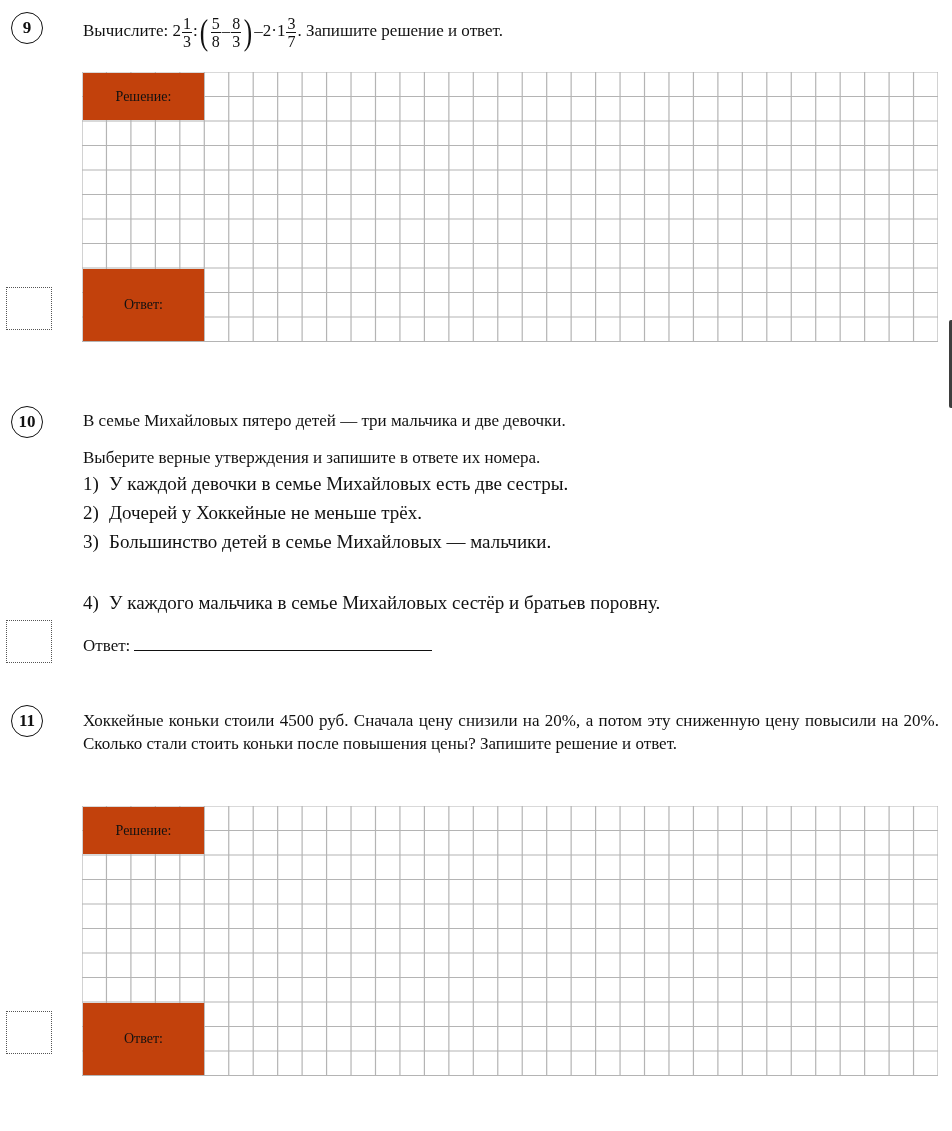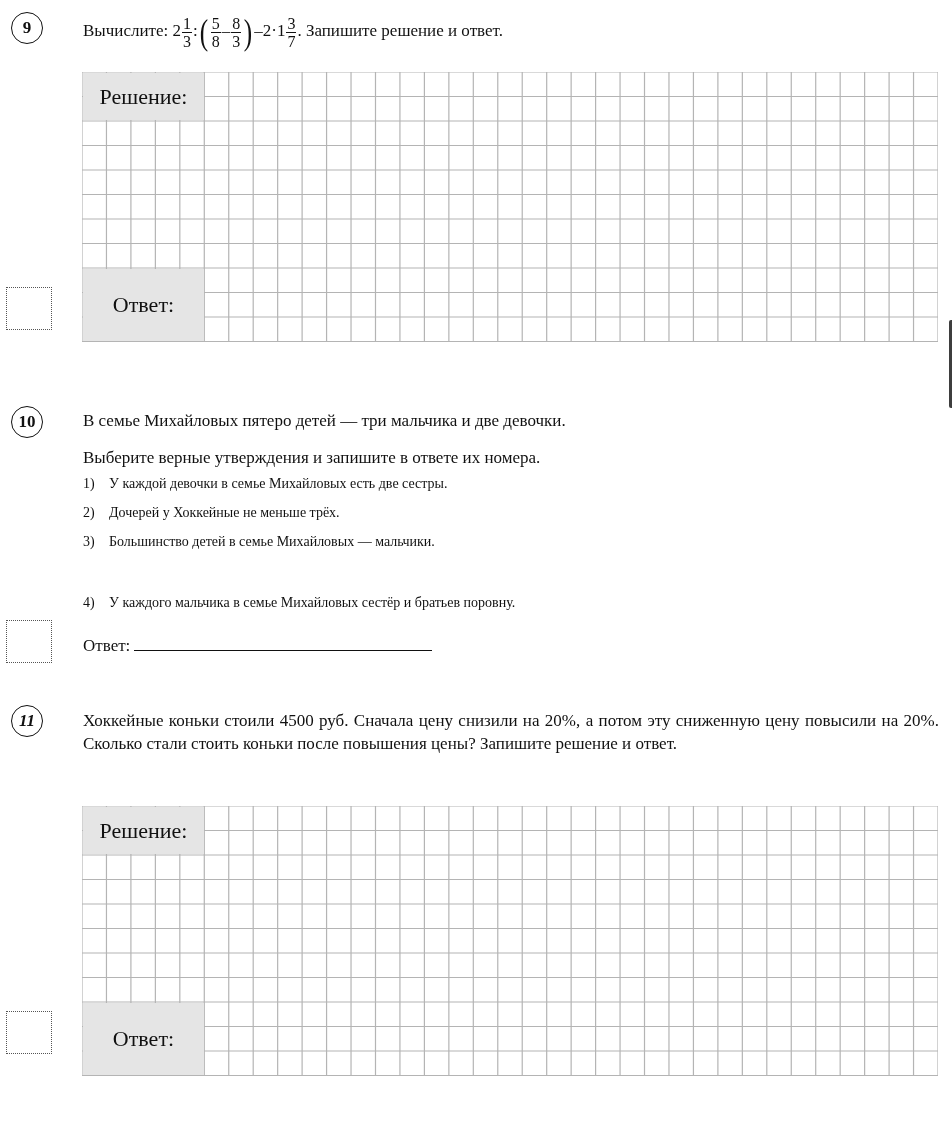--- a/index.html
+++ b/index.html
@@ -4,27 +4,27 @@
 <style>
   html,body{margin:0;padding:0;background:#ffffff;}
   body{width:952px;height:1131px;position:relative;overflow:hidden;
        font-family:"Liberation Serif","DejaVu Serif",serif;color:#111;}
   .qnum{position:absolute;left:11px;width:32px;height:32px;border:1.6px solid #111;border-radius:50%;
         display:flex;align-items:center;justify-content:center;font-weight:bold;font-size:17px;box-sizing:border-box;}
   .text{position:absolute;font-size:17px;line-height:20px;}
   .score-box{position:absolute;left:6px;width:46px;height:43px;border:1px dotted #555;box-sizing:border-box;}
   .grid{position:absolute;left:82px;width:856px;height:270px;}
   .grid svg{position:absolute;left:0;top:0;}
-  .grid-label{position:absolute;font-size:22px;background:#e5e5e5;}
+  .grid-label{position:absolute;font-size:14px;background:#c2410c;}
   .frac{display:inline-block;vertical-align:middle;text-align:center;line-height:17px;font-size:16px;margin:0 1px;}
   .frac span{display:block;}
   .frac .num{border-bottom:1px solid #111;padding:0 1px;}
   .paren{font-size:36px;vertical-align:middle;font-weight:100;transform:scaleX(0.7);display:inline-block;line-height:36px;}
   .formula{display:inline-block;vertical-align:middle;}
-  .list-item{position:absolute;left:83px;font-size:14px;line-height:20px;}
+  .list-item{position:absolute;left:83px;font-size:19px;line-height:20px;}
   .list-item .n{display:inline-block;width:26px;}
   .answer-line{position:absolute;left:83px;font-size:17px;}
   .answer-line .underline{display:inline-block;width:298px;border-bottom:1px solid #111;margin-left:4px;height:16px;vertical-align:baseline;}
   .scrollbar{position:absolute;left:949px;top:320px;width:3px;height:88px;background:#3e3e3e;border-radius:2px 0 0 2px;}
   .justify{text-align:justify;text-align-last:left;}
 </style>
 </head>
 <body>
 
 <div class="qnum" style="top:12px;">
@@ -104,21 +104,21 @@
 <div class="list-item" style="top:474px;"><span class="n">1)</span><span>У каждой девочки в семье Михайловых есть две сестры.</span></div>
 <div class="list-item" style="top:503px;"><span class="n">2)</span><span>Дочерей у Хоккейные не меньше трёх.</span></div>
 <div class="list-item" style="top:532px;"><span class="n">3)</span><span>Большинство детей в семье Михайловых — мальчики.</span></div>
 <div class="list-item" style="top:561px;margin-top:32px;"><span class="n">4)</span><span>У каждого мальчика в семье Михайловых сестёр и братьев поровну.</span></div>
 
 <div class="score-box" style="top:620px;"></div>
 <div class="answer-line" style="top:634px;">
   <span>Ответ:</span><span class="underline"></span>
 </div>
 
-<div class="qnum" style="top:705px;font-style:italic;">
+<div class="qnum" style="top:705px;">
     <span>11</span>
   </div>
 <div class="text justify" style="left:83px;top:709px;width:856px;line-height:23px;">Хоккейные коньки стоили 4500 руб. Сначала цену снизили на 20%, а потом эту сниженную цену повысили на 20%. Сколько стали стоить коньки после повышения цены? Запишите решение и ответ.</div>
 
 <div class="grid" style="top:806px;">
   <svg width="856" height="271">
       <line x1="0.00" y1="0" x2="0.00" y2="269.5" stroke="#b4b4b4" stroke-width="1.2"></line>
       <line x1="24.46" y1="0" x2="24.46" y2="269.5" stroke="#b4b4b4" stroke-width="1.2"></line>
       <line x1="48.91" y1="0" x2="48.91" y2="269.5" stroke="#b4b4b4" stroke-width="1.2"></line>
       <line x1="73.37" y1="0" x2="73.37" y2="269.5" stroke="#b4b4b4" stroke-width="1.2"></line>

